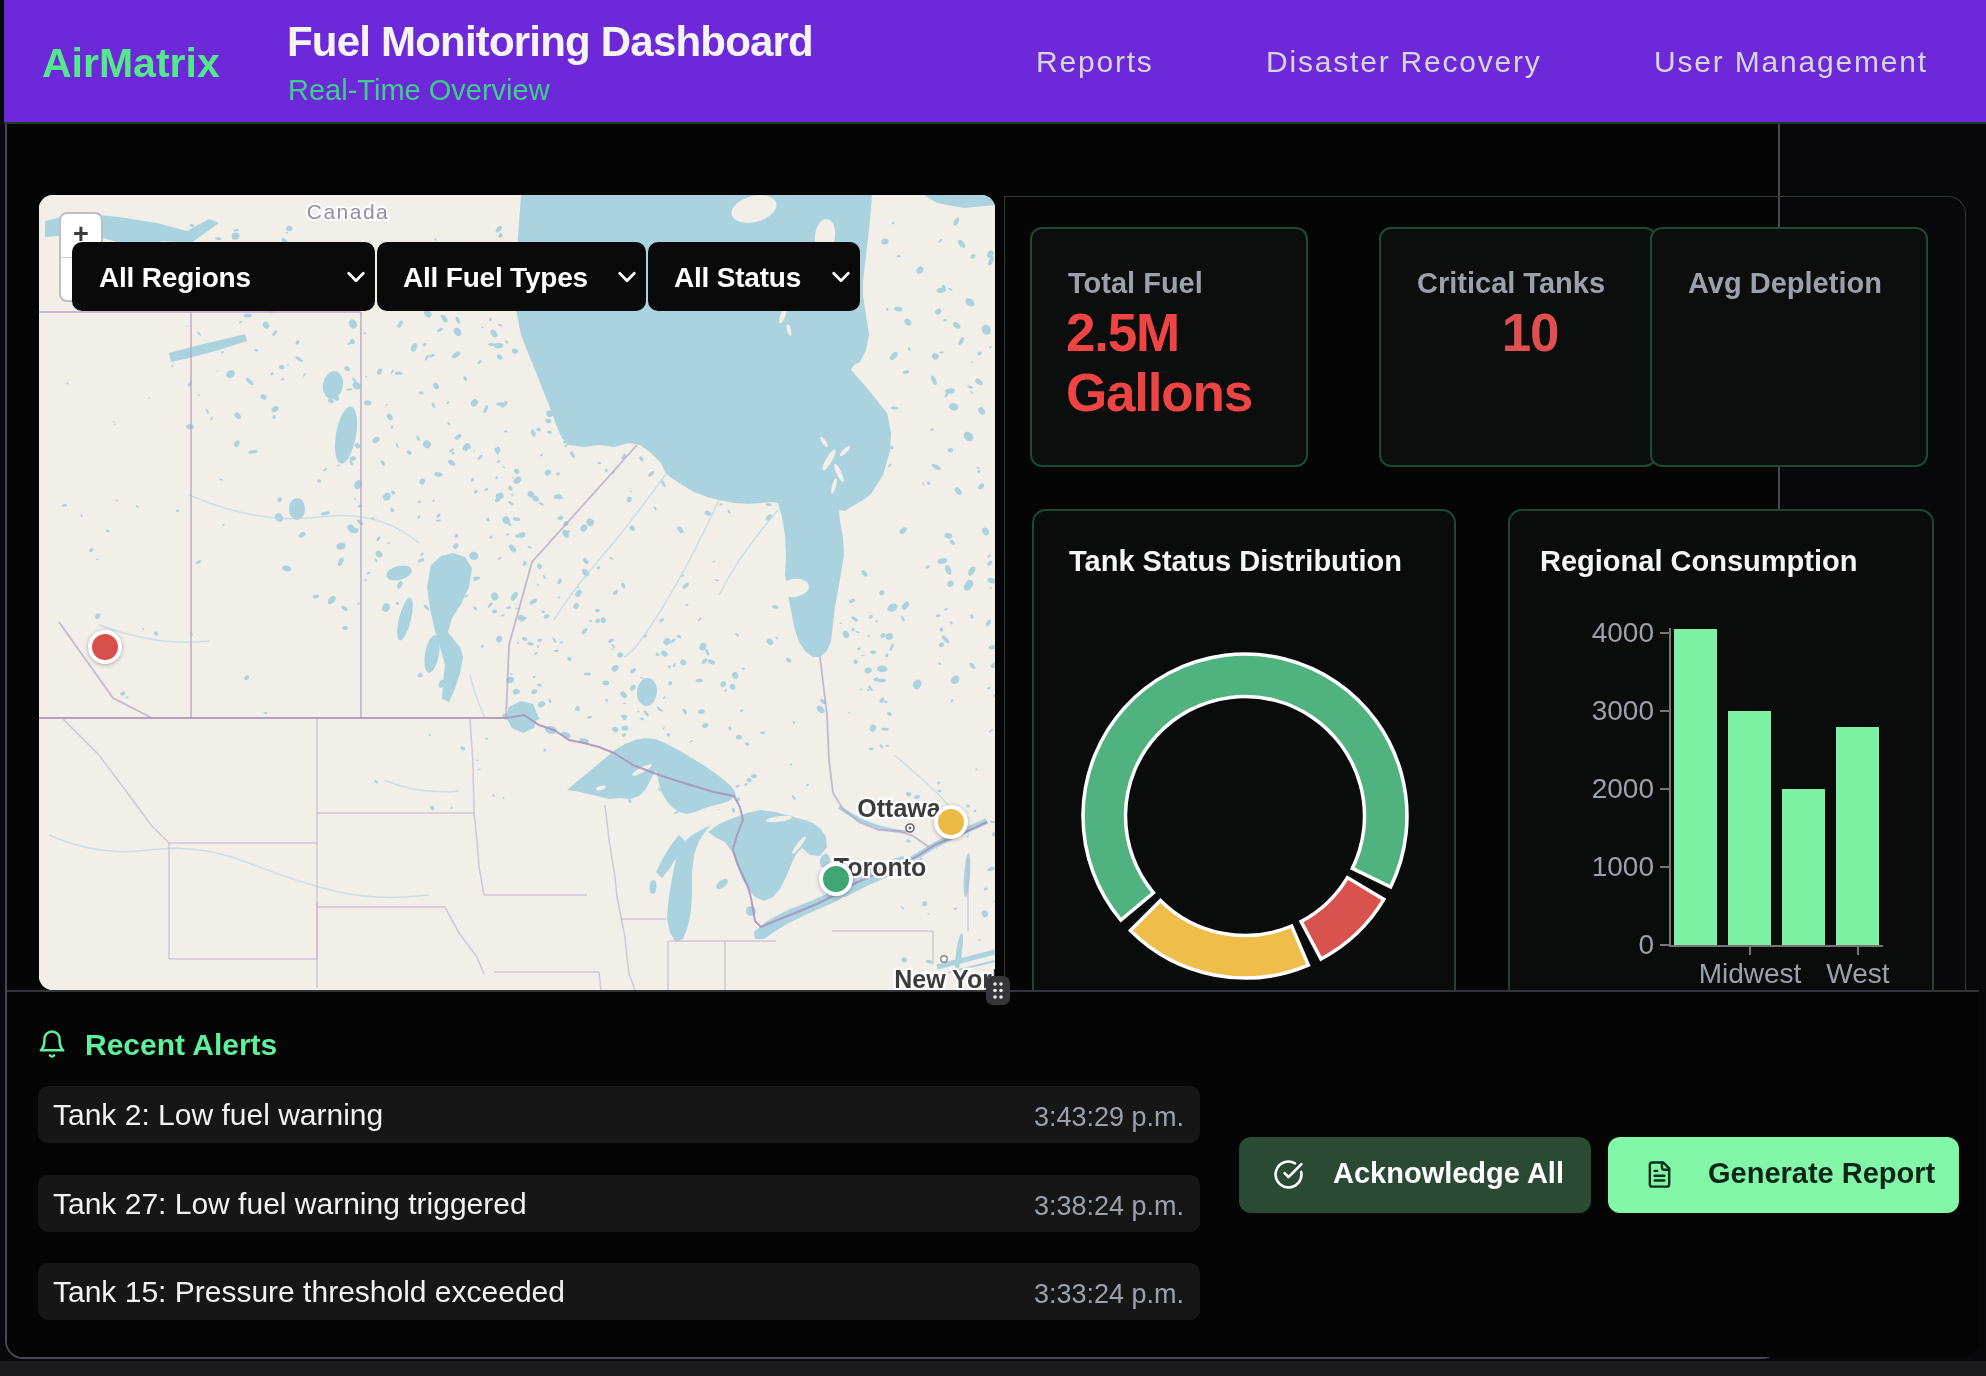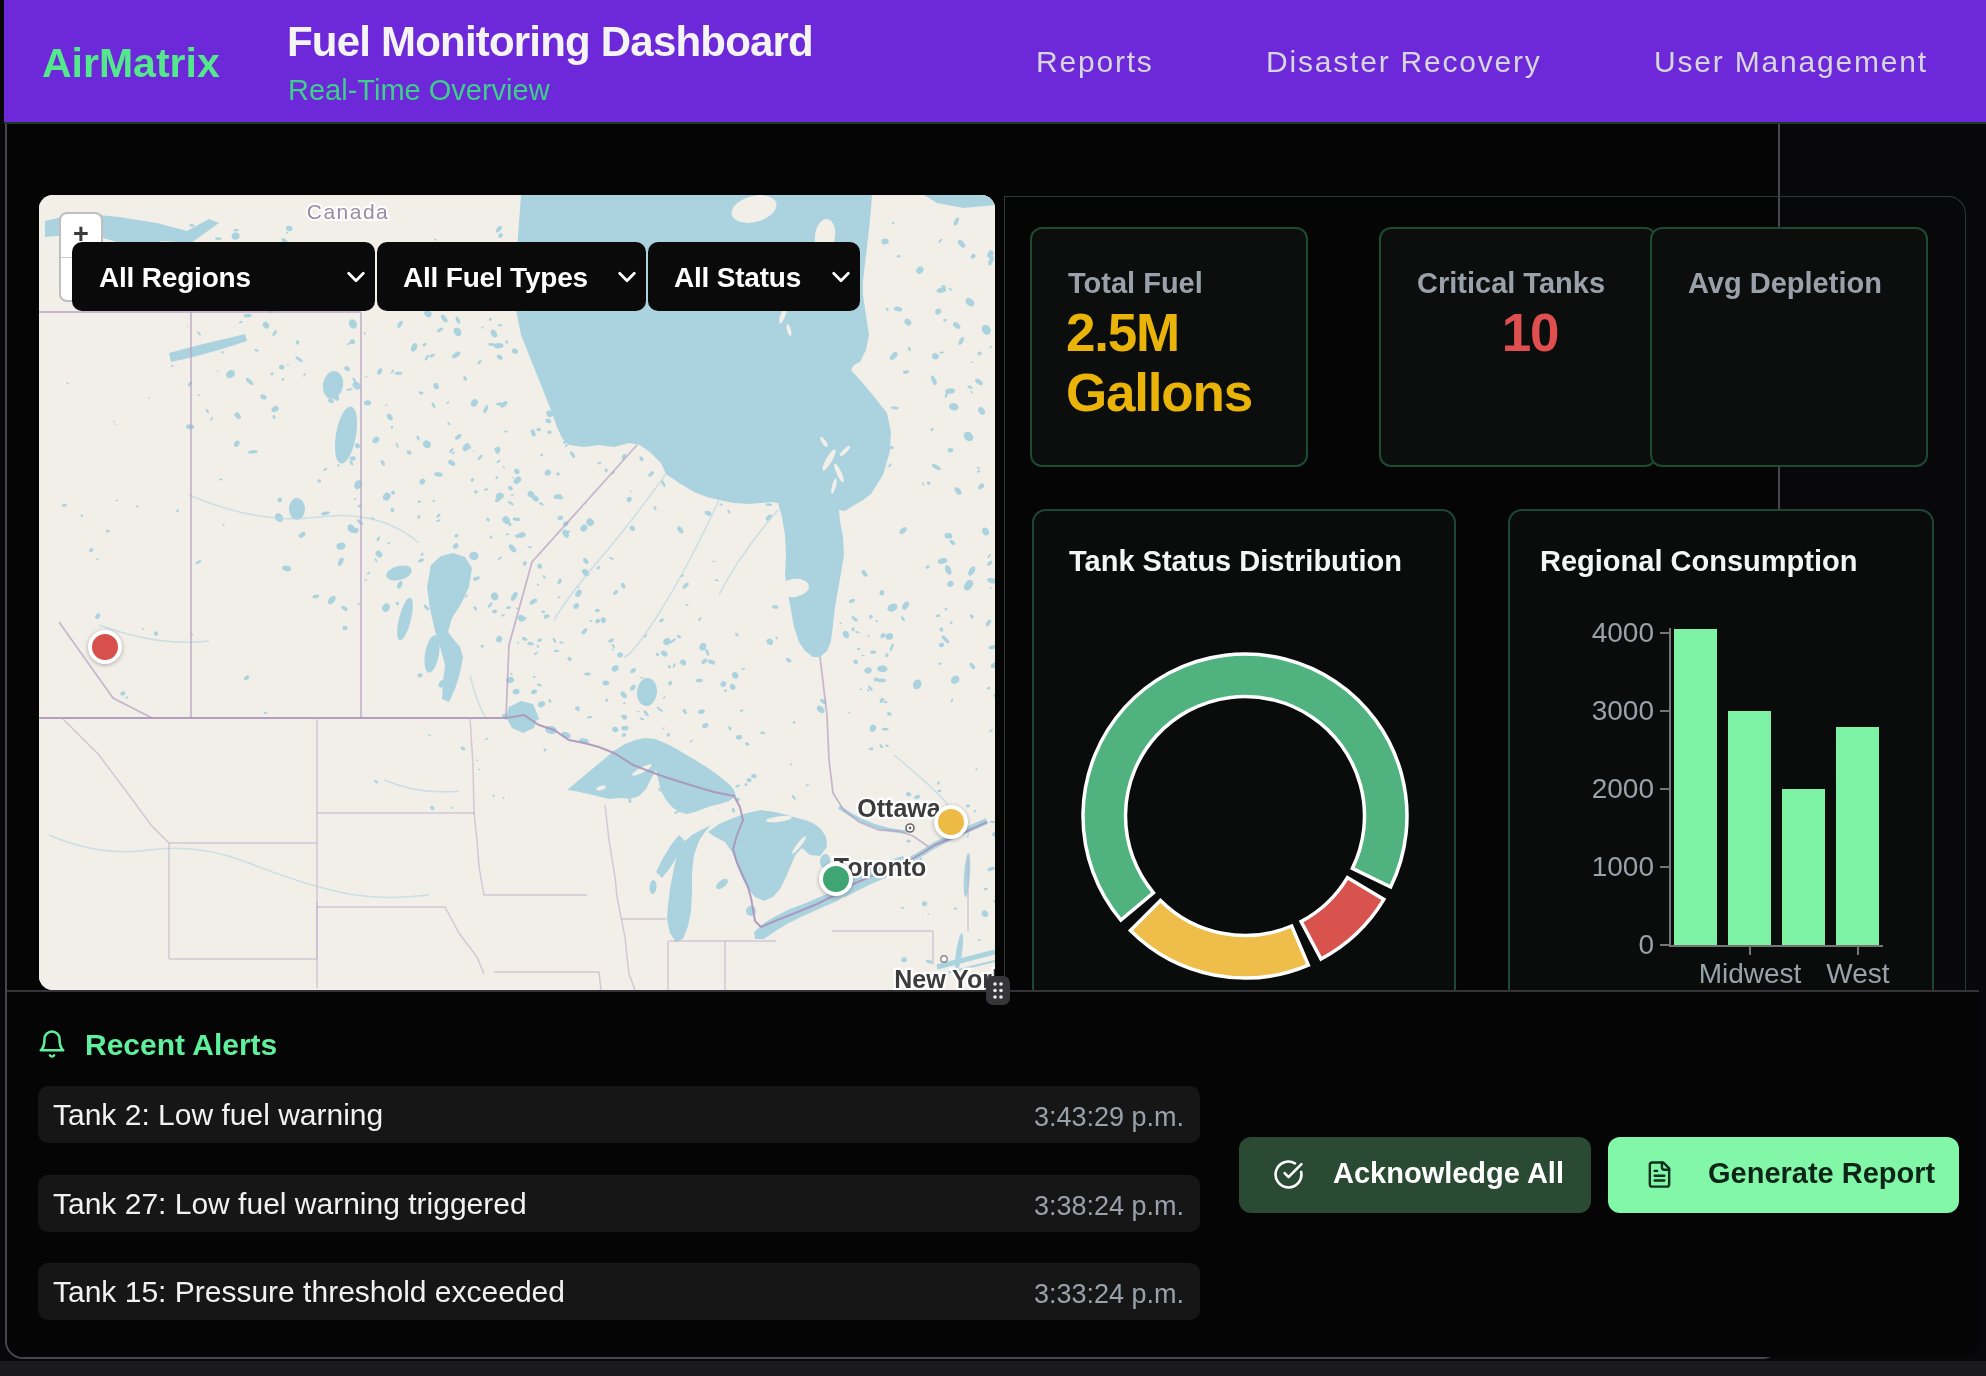--- a/index.html
+++ b/index.html
@@ -875,21 +875,21 @@
           <circle cx="9" cy="21" r="1.8"></circle>
           <circle cx="15" cy="21" r="1.8"></circle>
         </g>
       </svg>
     </div>
 
     <div class="rpanel" style="left:997px; top:72px;"></div>
 
     <div class="scard" style="left:1023px; top:103px;">
       <div class="lab">Total Fuel</div>
-      <div class="val" style="color:#eab308;">2.5M Gallons</div>
+      <div class="val" style="color:#ef4444;">2.5M Gallons</div>
     </div>
     <div class="scard" style="left:1332px; top:103px;margin-left:40px;">
       <div class="lab">Critical Tanks</div>
       <div class="val" style="color:#e04f4f;text-align:center;">10</div>
     </div>
     <div class="scard" style="left:1643px; top:103px;">
       <div class="lab">Avg Depletion</div>
     </div>
 
     <div class="ccard" style="left:1025px; top:385px; width:424px;">

